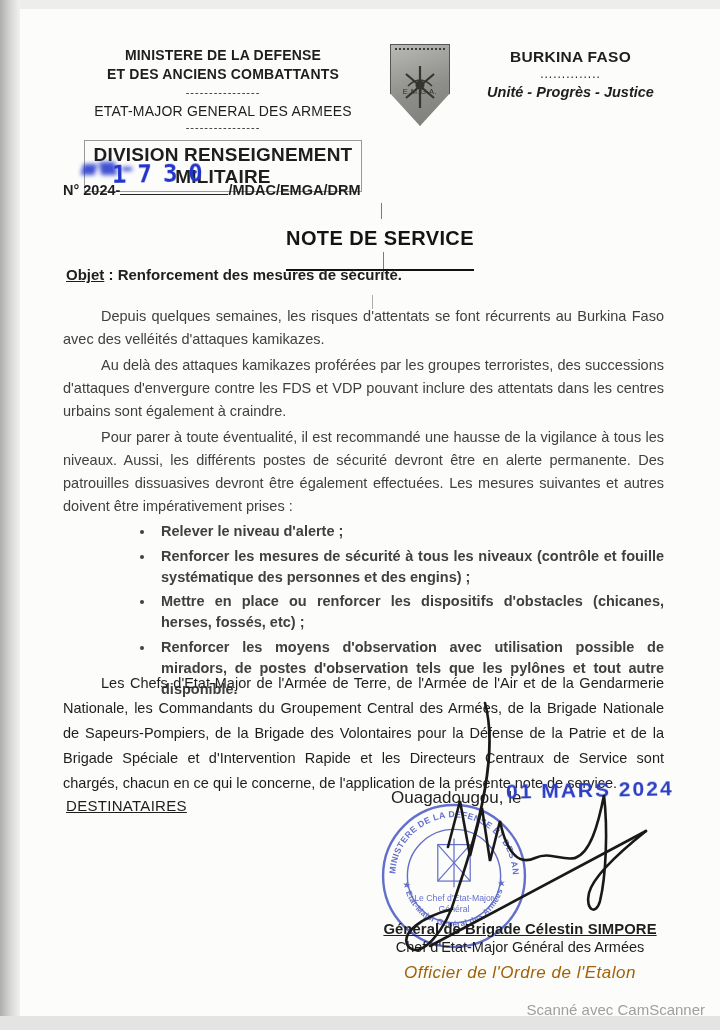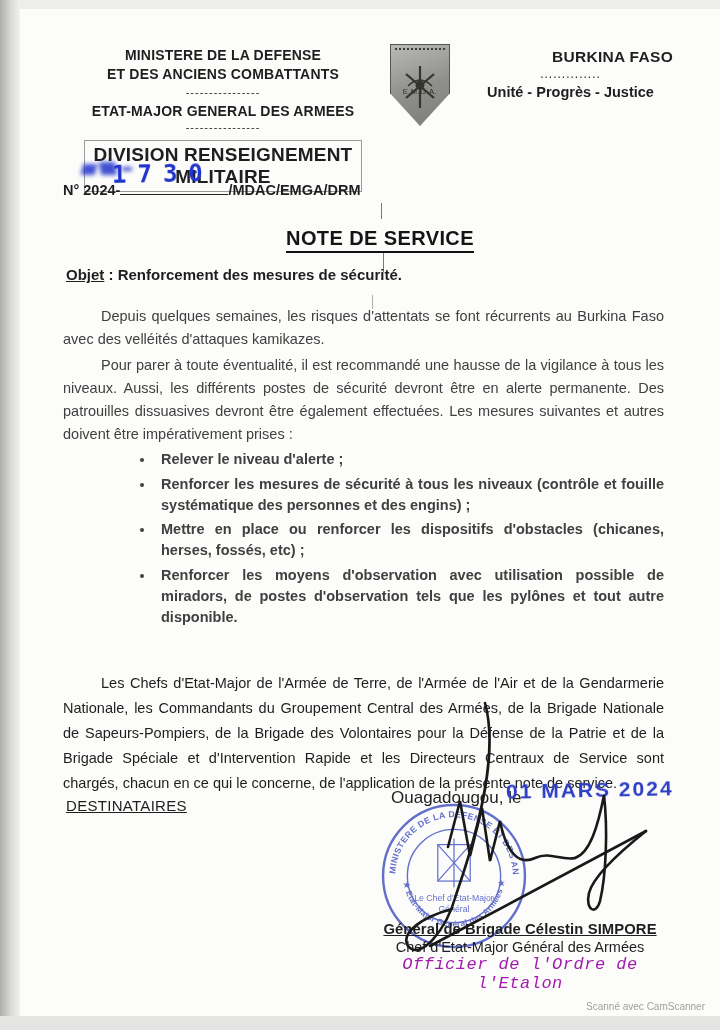--- a/index.html
+++ b/index.html
@@ -7,50 +7,50 @@
   body { font-family:"Liberation Sans", sans-serif; background:#ffffff; position:relative; overflow:hidden; color:#1e1e1e; }
   .scan-page { position:absolute; inset:0; background:#fcfcfa; }
   .edge-left { position:absolute; left:0; top:0; width:20px; height:1030px; background:linear-gradient(90deg,#aeaeac,#d9d9d7 55%,#f1f1ef); }
   .edge-top { position:absolute; left:0; top:0; width:720px; height:9px; background:#ededeb; }
   .edge-bottom { position:absolute; left:0; bottom:0; width:720px; height:14px; background:#e4e4e2; }
 
   
   .header-left { position:absolute; left:84px; top:46px; width:278px; text-align:center; }
   .hl-bold { font-weight:bold; font-size:14px; line-height:19px; letter-spacing:.2px; }
   .divider { font-size:11px; letter-spacing:1px; color:#2a2a2a; line-height:12px; margin-top:2px; }
-  .emga-line { font-weight:bold; font-size:14px; margin-top:5px; letter-spacing:.2px; }
+  .emga-line { font-weight:normal; font-size:14px; margin-top:5px; letter-spacing:.2px; }
   .division-box { display:inline-block; font-weight:bold; font-size:19px; margin-top:7px; border:1px solid #9a9a9a; padding:3px 3px; letter-spacing:.2px; }
 
   .emblem { position:absolute; left:390px; top:44px; width:60px; height:82px; filter:blur(.2px); }
   .emblem-shape { width:100%; height:100%; clip-path:polygon(0 0,100% 0,100% 60%,50% 100%,0 60%);
      background:linear-gradient(160deg,#b9b9b5,#8e8e8a 55%,#7c7c78); border:1px solid #555; position:relative; }
   .emblem-topband { position:absolute; left:4px; right:4px; top:3px; border-top:2px dotted #3c3c3a; }
   .emblem-label { position:absolute; left:0; right:0; top:7px; text-align:center; font-size:7.5px; font-weight:normal; color:#2e2e2c; letter-spacing:.5px;margin-top:35px; }
   .emblem-art { position:absolute; left:50%; top:44px; transform:translate(-50%,-50%); }
 
   .header-right { position:absolute; left:468px; top:48px; width:205px; text-align:center; }
-  .country { font-weight:bold; font-size:15.5px; letter-spacing:.3px;text-align:right; }
+  .country { font-weight:bold; font-size:15.5px; letter-spacing:.3px; }
   .dots { font-size:12px; letter-spacing:1px; line-height:13px; margin-top:2px; }
-  .motto { font-weight:bold; font-size:14.5px; margin-top:3px; }
+  .motto { font-style:italic; font-weight:bold; font-size:14.5px; margin-top:3px; }
 
   
   .ref-line { position:absolute; left:63px; top:181px; font-weight:bold; font-size:14.5px; }
   .ref-underline { display:inline-block; width:108px; border-bottom:1.6px solid #222; height:14px; }
   .ref-stamp { position:absolute; left:112px; top:160px; font-weight:bold; font-size:24px; letter-spacing:11px;
      color:#2134cb; transform:rotate(-1deg); filter:blur(.5px); font-family:"DejaVu Sans Mono",monospace; }
   .ink-smudge { position:absolute; left:82px; top:162px; width:52px; height:16px; filter:blur(2px); opacity:.85; }
   .ink-smudge i { position:absolute; background:#2134cb; display:block; }
   .ink-smudge i:nth-child(1){ left:0; top:2px; width:14px; height:11px; transform:skewX(-14deg);}
   .ink-smudge i:nth-child(2){ left:18px; top:0; width:16px; height:13px; transform:skewX(10deg);}
   .ink-smudge i:nth-child(3){ left:40px; top:5px; width:10px; height:4px;}
 
   
   .doc-title { position:absolute; left:240px; top:227px; width:280px; text-align:center; font-weight:bold; font-size:20px;
      letter-spacing:.4px; color:#141414; }
-  .doc-title span { border-bottom:2.2px solid #111; padding-bottom:2px; }
+  .doc-title span { border-bottom:2.2px solid #111; padding-bottom:20px; }
   .subject-line { position:absolute; left:66px; top:266px; font-size:15px; font-weight:bold; }
   .subject-label { text-decoration:underline; }
 
   
   .body-flow { position:absolute; left:63px; top:305px; width:601px; font-size:14.5px; line-height:23px; text-align:justify; color:#404040; }
   .body-flow p { text-indent:38px; margin-bottom:3px; }
   .body-flow ul { margin:2px 0 0 0; padding-left:92px; }
   .body-flow li { line-height:21px; margin-bottom:3.5px; padding-left:6px; text-align:justify;font-weight:bold; }
   .emphasis { font-weight:bold; text-indent:38px; margin-top:5px; }
   .closing { position:absolute; left:63px; top:671px; width:601px; font-size:14.5px; line-height:25px; text-align:justify; text-indent:38px; }
@@ -62,28 +62,28 @@
 
   
   .dateline { position:absolute; left:391px; top:788px; font-size:17px; }
   .date-stamp { position:absolute; left:506px; top:778px; font-size:21px; font-weight:bold; letter-spacing:2px;
      color:#2e3ec4; transform:rotate(-1.2deg); filter:blur(.4px); }
   .round-stamp { position:absolute; left:378px; top:800px; width:152px; height:152px; opacity:.8; z-index:4; }
   .signature-svg { position:absolute; left:370px; top:695px; width:300px; height:285px; z-index:6; }
   .signatory { position:absolute; left:372px; top:921px; width:296px; text-align:center; z-index:5; }
   .sig-name { font-weight:bold; font-size:14.8px; text-decoration:underline; letter-spacing:.1px; }
   .sig-role { font-size:14.5px; margin-top:2px; }
-  .sig-honor { font-family:Liberation Mono, monospace; font-style:italic; font-size:17px; margin-top:0; color:#a21caf; letter-spacing:.5px; }
+  .sig-honor { font-family:Liberation Sans, sans-serif; font-style:italic; font-size:17px; margin-top:8px; color:#a16207; letter-spacing:.5px; }
 
   .artifact { position:absolute; background:#7a7a7a; width:1px; }
   .a1 { left:381px; top:203px; height:16px; }
   .a2 { left:383px; top:252px; height:20px; }
   .a3 { left:372px; top:295px; height:14px; opacity:.6; }
 
-  .watermark { position:absolute; left:0; top:1001px; width:705px; text-align:right; font-size:10px; color:#9f9f9f;padding-left:6px; }
+  .watermark { position:absolute; left:0; top:1001px; width:705px; text-align:right; font-size:15px; color:#9f9f9f;padding-left:6px; }
 </style>
 </head>
 <body>
 
 <div class="scan-page">
   <div class="edge-top"></div>
   <div class="edge-left"></div>
   <div class="edge-bottom"></div>
 
   <div class="header-left">
@@ -134,20 +134,21 @@
   <div class="artifact a3"></div>
 
   <div class="doc-title"><span>NOTE DE SERVICE</span></div>
 
   <div class="subject-line">
     <span class="subject-label">Objet</span><span> : </span><span>Renforcement des mesures de sécurité.</span>
   </div>
 
   <div class="body-flow">
     <p>Depuis quelques semaines, les risques d'attentats se font récurrents au Burkina Faso avec des velléités d'attaques kamikazes.</p>
+    <p>Au delà des attaques kamikazes proférées par les groupes terroristes, des successions d'attaques d'envergure contre les FDS et VDP pouvant inclure des attentats dans les centres urbains sont également à craindre.</p>
     <p>Pour parer à toute éventualité, il est recommandé une hausse de la vigilance à tous les niveaux. Aussi, les différents postes de sécurité devront être en alerte permanente. Des patrouilles dissuasives devront être également effectuées. Les mesures suivantes et autres doivent être impérativement prises :</p>
     <ul>
       <li>Relever le niveau d'alerte ;</li>
       <li>Renforcer les mesures de sécurité à tous les niveaux (contrôle et fouille systématique des personnes et des engins) ;</li>
       <li>Mettre en place ou renforcer les dispositifs d'obstacles (chicanes, herses, fossés, etc) ;</li>
       <li>Renforcer les moyens d'observation avec utilisation possible de miradors, de postes d'observation tels que les pylônes et tout autre disponible.</li>
     </ul>
   </div>
 
   <p class="closing">Les Chefs d'Etat-Major de l'Armée de Terre, de l'Armée de l'Air et de la Gendarmerie Nationale, les Commandants du Groupement Central des Armées, de la Brigade Nationale de Sapeurs-Pompiers, de la Brigade des Volontaires pour la Défense de la Patrie et de la Brigade Spéciale et d'Intervention Rapide et les Directeurs Centraux de Service sont chargés, chacun en ce qui le concerne, de l'application de la présente note de service.</p>

